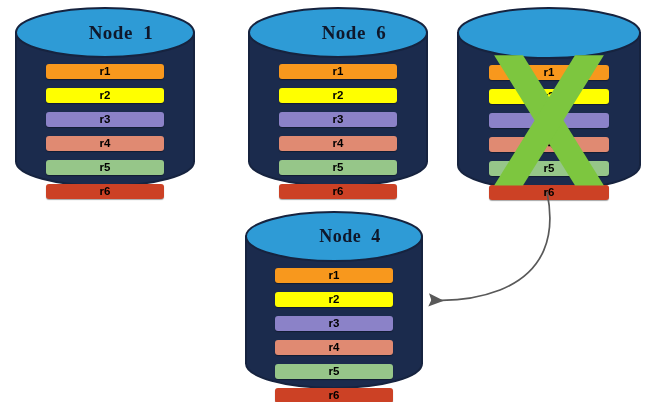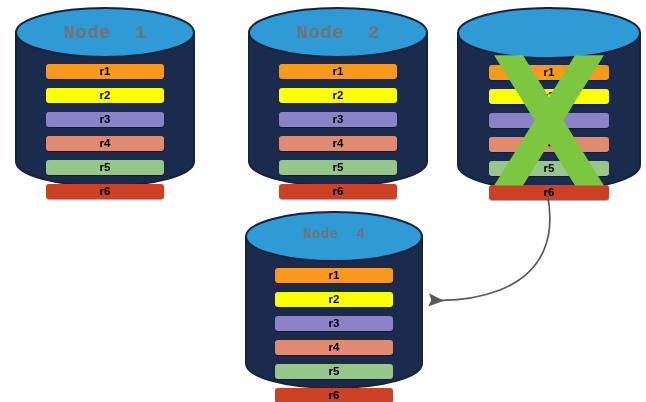--- a/index.html
+++ b/index.html
@@ -23,26 +23,26 @@
   .node {
     position: absolute;
   }
   .node-svg {
     position: absolute;
     left: 0; top: 0;
     overflow: visible;
   }
   .node-title {
     position: absolute;
-    left: 0;
+    left: 16px;
     width: 100%;
     text-align: center;
-    color: #737373;
+    color: #0f172a;
     font-weight: bold;
-    font-family: Liberation Mono, monospace;
+    font-family: Liberation Serif, serif;
     letter-spacing: 0.5px;
     white-space: pre;
     pointer-events: none;
   }
   .records {
     position: absolute;
     left: 0;
     width: 100%;
   }
   .record {
@@ -88,21 +88,21 @@
         <div class="record" style="background: rgb(224, 138, 114);">r4</div>
         <div class="record" style="background: rgb(150, 198, 137);">r5</div>
         <div class="record" style="background: rgb(204, 65, 37);">r6</div>
       </div>
     </div>
     <div class="node" style="left: 247px; top: 6px; width: 182px; height: 182px;">
       <svg class="node-svg" width="182" height="182" viewBox="0 0 182 182">
         <path d="M 2 26.5 L 2 155.5 A 89 24.5 0 0 0 180 155.5 L 180 26.5 Z" fill="#1B2B4D" stroke="#16233F" stroke-width="2"></path>
         <ellipse cx="91" cy="26.5" rx="89" ry="24.5" fill="#2E9BD6" stroke="#16233F" stroke-width="2"></ellipse>
       </svg>
-      <div class="node-title" style="top: 15.5px; font-size: 19px;">Node  2</div>
+      <div class="node-title" style="top: 15.5px; font-size: 19px;">Node  6</div>
       <div class="records" style="top: 58px; padding-left: 32px; padding-right: 32px; box-sizing: border-box;">
         <div class="record" style="background: rgb(248, 152, 29);">r1</div>
         <div class="record" style="background: rgb(255, 255, 0);">r2</div>
         <div class="record" style="background: rgb(139, 130, 200);">r3</div>
         <div class="record" style="background: rgb(224, 138, 114);">r4</div>
         <div class="record" style="background: rgb(150, 198, 137);">r5</div>
         <div class="record" style="background: rgb(204, 65, 37);">r6</div>
       </div>
     </div>
     <div class="node" style="left: 456px; top: 6px; width: 186px; height: 186px;">
@@ -121,21 +121,21 @@
       <svg class="xmark" width="186" height="186" viewBox="0 0 186 186" style="left: 0px; top: 0px;">
         <path d="M 38.129999999999995 49.29 L 66.96 49.29 L 147.87 179.48999999999998 L 119.04 179.48999999999998 Z" fill="#7DC63F"></path>
         <path d="M 147.87 49.29 L 119.04 49.29 L 38.129999999999995 179.48999999999998 L 66.96 179.48999999999998 Z" fill="#7DC63F"></path>
       </svg>
     </div>
     <div class="node" style="left: 244px; top: 210px; width: 180px; height: 180px;">
       <svg class="node-svg" width="180" height="180" viewBox="0 0 180 180">
         <path d="M 2 26.5 L 2 153.5 A 88 24.5 0 0 0 178 153.5 L 178 26.5 Z" fill="#1B2B4D" stroke="#16233F" stroke-width="2"></path>
         <ellipse cx="90" cy="26.5" rx="88" ry="24.5" fill="#2E9BD6" stroke="#16233F" stroke-width="2"></ellipse>
       </svg>
-      <div class="node-title" style="top: 15.5px; font-size: 14px;">Node  4</div>
+      <div class="node-title" style="top: 15.5px; font-size: 18px;">Node  4</div>
       <div class="records" style="top: 58px; padding-left: 31px; padding-right: 31px; box-sizing: border-box;">
         <div class="record" style="background: rgb(248, 152, 29);">r1</div>
         <div class="record" style="background: rgb(255, 255, 0);">r2</div>
         <div class="record" style="background: rgb(139, 130, 200);">r3</div>
         <div class="record" style="background: rgb(224, 138, 114);">r4</div>
         <div class="record" style="background: rgb(150, 198, 137);">r5</div>
         <div class="record" style="background: rgb(204, 65, 37);">r6</div>
       </div>
     </div>
   </div>

